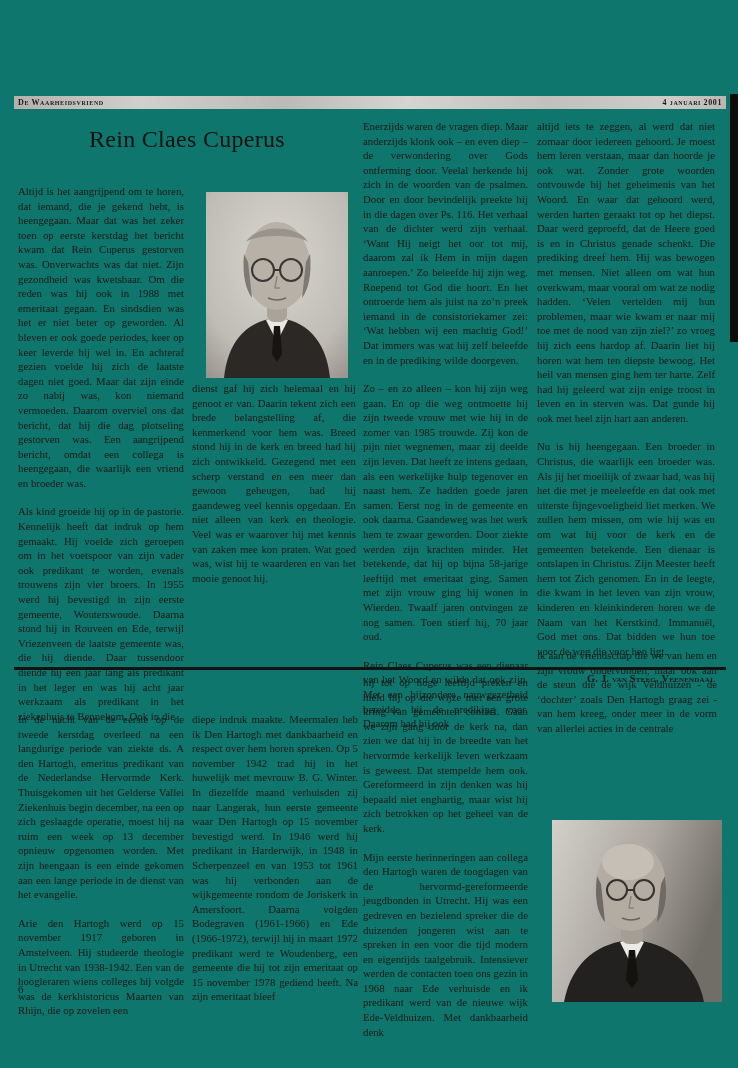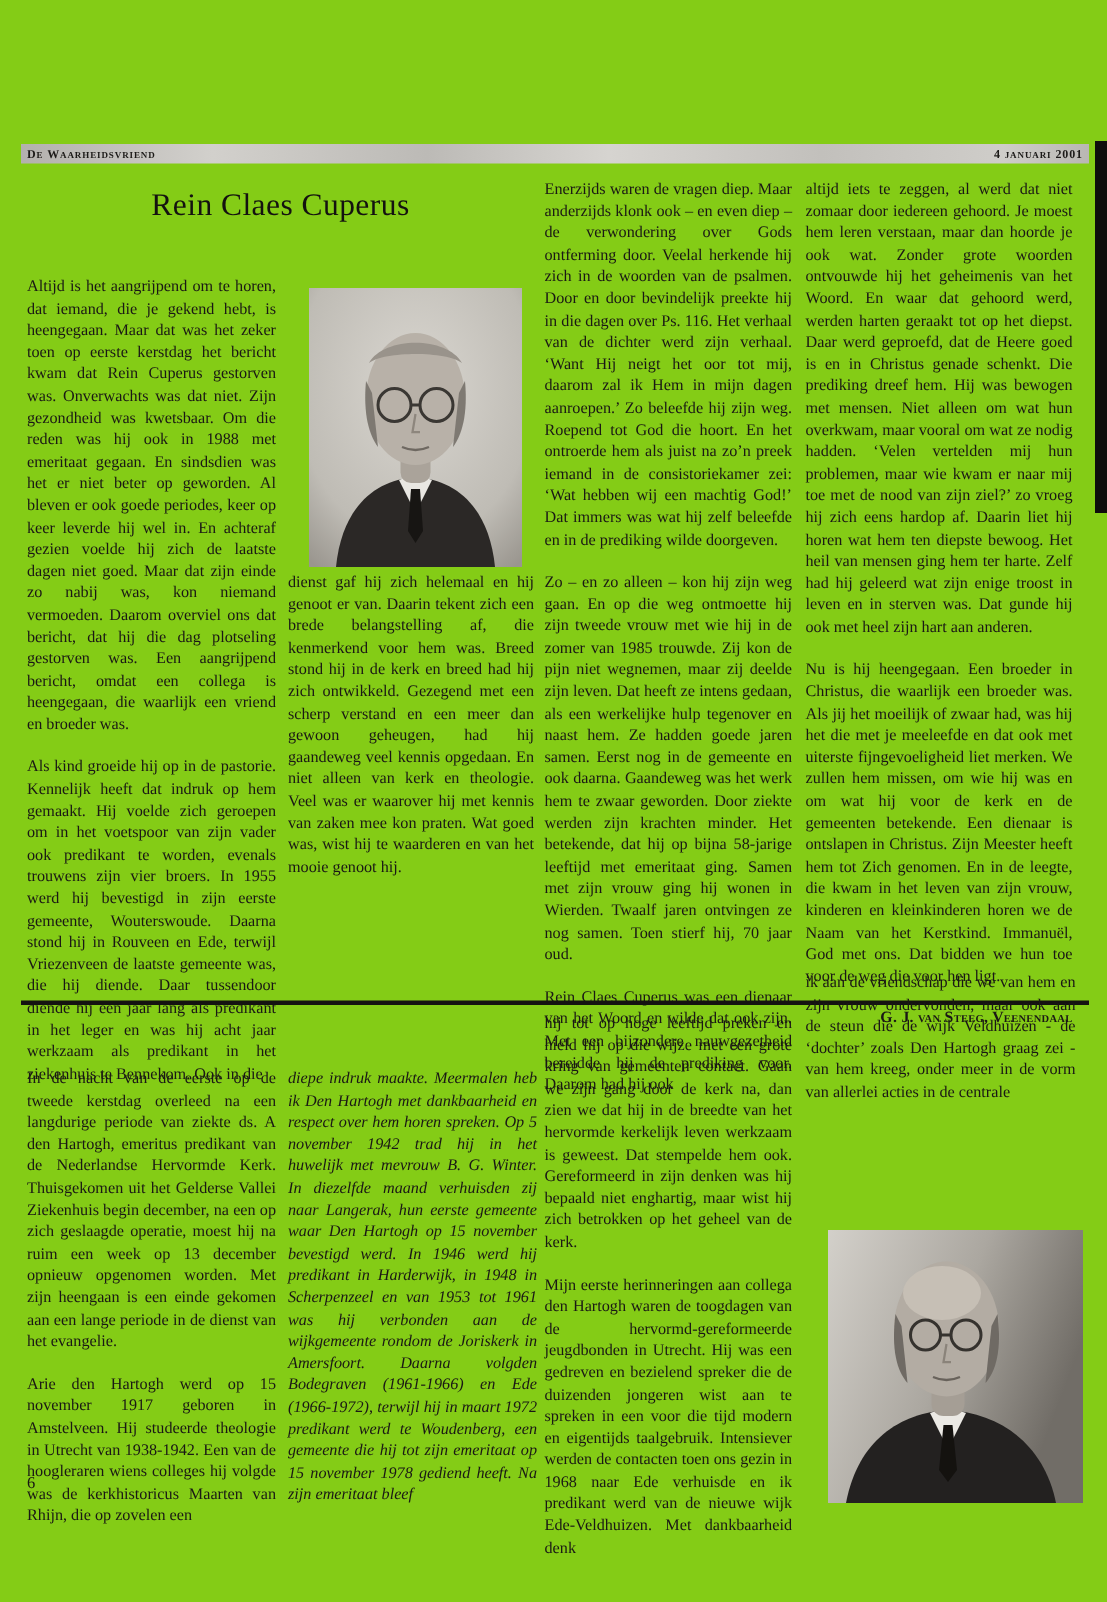--- a/index.html
+++ b/index.html
@@ -1,35 +1,35 @@
 <!DOCTYPE html>
 <html><head>
 <meta charset="utf-8">
 <style>
   html,body{margin:0;padding:0;background:#e9e7e2;}
   .page{
     position:relative;width:738px;height:1068px;margin:0 auto;
-    background:#84cc16;color:#171513;
+    background:#0f766e;color:#171513;
     font-family:"Liberation Serif","DejaVu Serif",serif;
     overflow:hidden;
   }
   .masthead-bar{
     position:absolute;left:14px;top:96px;width:712px;height:13px;
     background:linear-gradient(90deg,#b3b1ae 0%,#d2d0cc 18%,#bcbab6 38%,#d6d4d0 55%,#c2c0bc 75%,#cfcdc9 92%,#b9b7b3 100%);
     display:flex;justify-content:space-between;align-items:center;
     padding:0 4px;box-sizing:border-box;
   }
   .masthead-bar .mh-text{
     font-size:8px;font-weight:bold;font-variant:small-caps;
     letter-spacing:.6px;color:#1c1a18;line-height:1;
   }
   .edge-mark{position:absolute;left:730px;top:94px;width:8px;height:248px;background:#0e0d0c;}
   .a1-title{
     position:absolute;left:18px;top:110px;width:338px;
-    font-size:21px;text-align:center;font-weight:normal;
+    font-size:24px;text-align:center;font-weight:normal;
     letter-spacing:.3px;color:#141210;
   }
   .a1-dates{
     position:absolute;left:18px;top:160px;width:338px;
     display:flex;justify-content:space-between;font-size:11.5px;
   }
   .col{
     position:absolute;font-size:10.8px;line-height:14.6px;
     text-align:justify;color:#1a1815;
   }
@@ -46,21 +46,21 @@
   .photo{position:absolute;background:#c9c6c0;box-shadow:0 0 0 1px #aaa7a1 inset;}
   .photo1{left:206px;top:192px;width:142px;height:186px;}
   .photo2{left:552px;top:820px;width:170px;height:182px;}
   .photo svg{display:block;width:100%;height:100%;}
   .separator{position:absolute;left:14px;top:667px;width:712px;height:3px;background:#151311;}
   .a2-title{
     position:absolute;left:16px;top:671px;width:530px;
     font-size:29px;font-weight:normal;letter-spacing:.2px;color:#141210;
   }
   .a2c1{left:18px;top:712px;width:166px;height:272px;}
-  .a2c2{left:192px;top:712px;width:166px;height:236px;font-style:italic;}
+  .a2c2{left:192px;top:712px;width:166px;height:236px;}
   .a2c3{left:363px;top:675px;width:165px;height:335px;}
   .a2c4{left:537px;top:648px;width:180px;height:140px;}
   .page-number{position:absolute;left:18px;top:983px;font-size:11px;}
 </style>
 </head>
 <body>
 
 <div class="page">
 
   <div class="masthead-bar">

